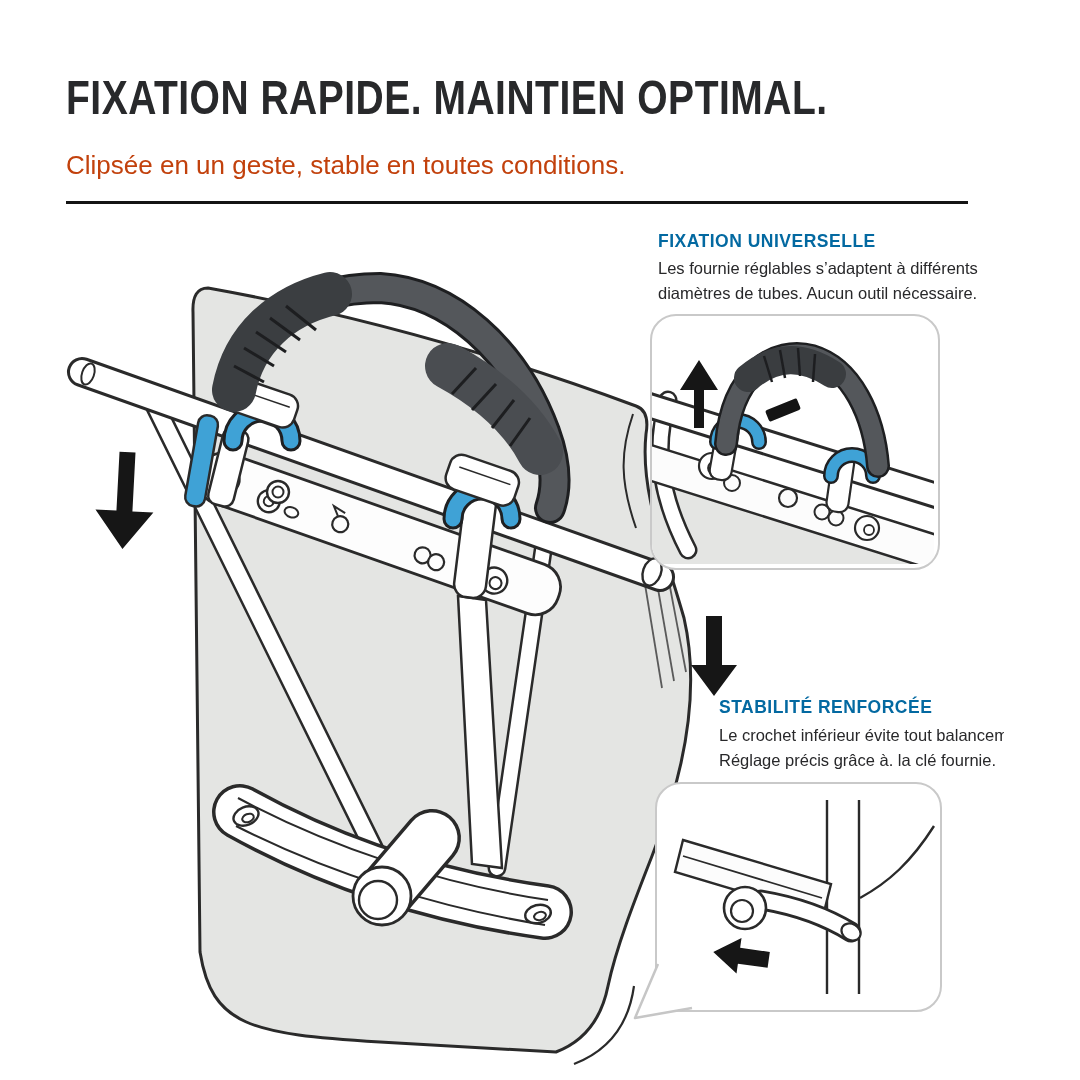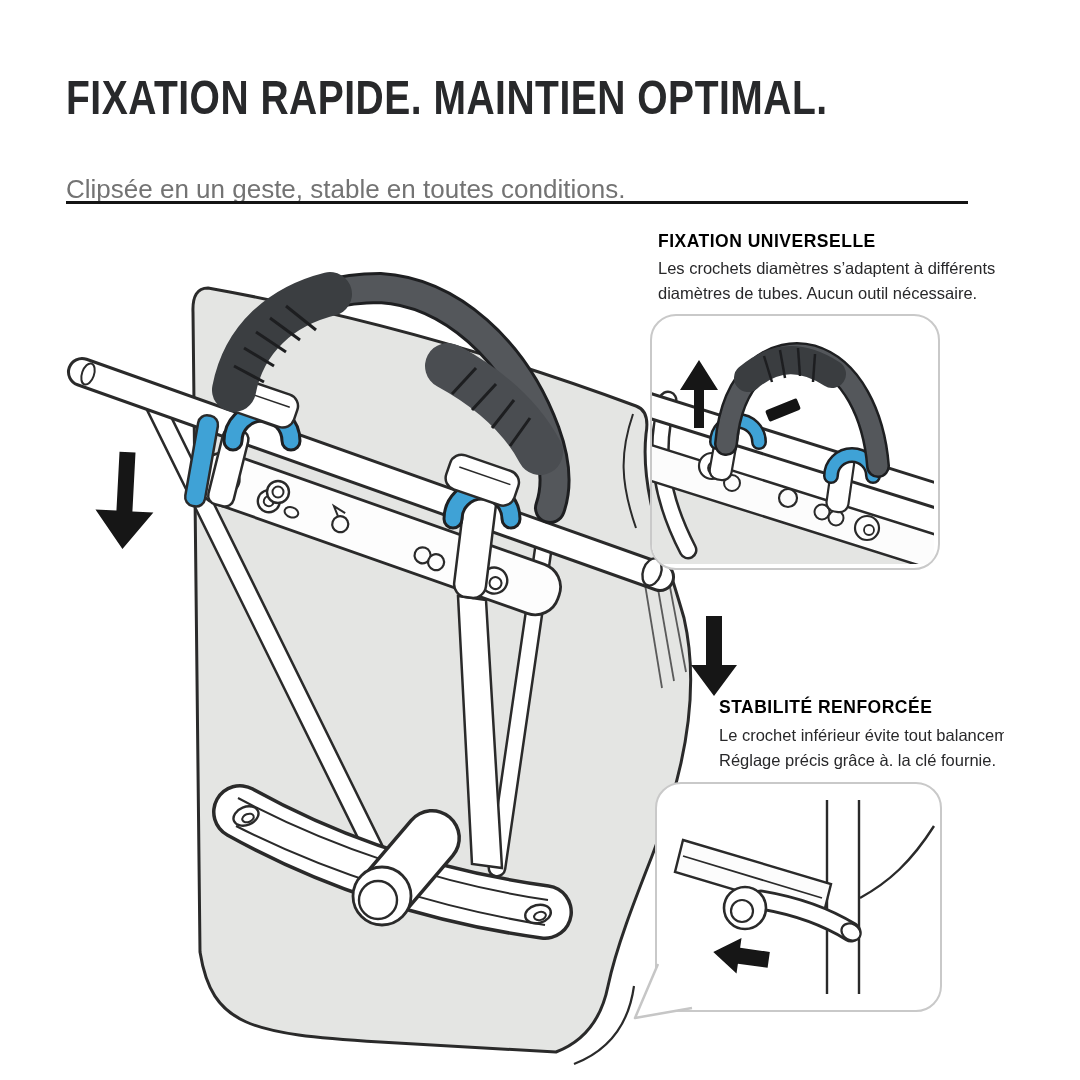--- a/index.html
+++ b/index.html
@@ -1,23 +1,23 @@
 <!DOCTYPE html>
 <html><head>
 <meta charset="utf-8">
 <style>
   html,body{margin:0;padding:0;background:#fff;}
   .canvas{position:relative;width:1004px;height:1080px;background:#ffffff;overflow:hidden;
           font-family:"Liberation Sans",sans-serif;color:#222;}
   .abs{position:absolute;}
   .page-title{left:66px;top:70px;font-size:39px;font-weight:bold;letter-spacing:.5px;
               color:#28292b;transform:scaleY(1.25);transform-origin:0 0;white-space:nowrap;}
-  .page-subtitle{left:66px;top:150px;font-size:26px;color:#737373;white-space:nowrap;margin-top:24px;}
+  .page-subtitle{left:66px;top:150px;font-size:26px;color:#c2410c;white-space:nowrap;}
   .divider{left:66px;top:201px;width:902px;height:3px;background:#141414;}
-  .callout-heading{font-size:17.5px;font-weight:bold;letter-spacing:.5px;color:#000000;white-space:nowrap;}
+  .callout-heading{font-size:17.5px;font-weight:bold;letter-spacing:.5px;color:#0369a1;white-space:nowrap;}
   .callout-body{font-size:16.5px;line-height:1.52;color:#28282a;}
   .h-univ{left:658px;top:231px;}
   .b-univ{left:658px;top:256px;width:378px;}
   .h-stab{left:719px;top:697px;}
   .b-stab{left:719px;top:723px;width:372px;}
   .detail-box{background:#fff;border:2px solid #c9c9c9;border-radius:26px;z-index:2;overflow:hidden;}
   .box-univ{left:650px;top:314px;width:286px;height:252px;}
   .box-stab{left:655px;top:782px;width:283px;height:226px;}
   .main-art{left:0;top:0;z-index:1;}
   .tail-art{left:618px;top:952px;z-index:3;}
@@ -162,21 +162,21 @@
     <polygon fill="#161616" transform="rotate(3 125 500)" points="117,452 133,452 133,511 154,511 125,549 96,511 117,511"></polygon>
 
     <polygon fill="#161616" points="706,616 722,616 722,665 737,665 714,696 691,665 706,665"></polygon>
   </svg>
 
   <div class="abs txt page-title">FIXATION RAPIDE. MAINTIEN OPTIMAL.</div>
   <div class="abs txt page-subtitle">Clipsée en un geste, stable en toutes conditions.</div>
   <div class="abs txt divider"></div>
 
   <div class="abs txt callout-heading h-univ">FIXATION UNIVERSELLE</div>
-  <div class="abs txt callout-body b-univ">Les crochets diamètres s’adaptent à différents diamètres de tubes. Aucun outil nécessaire.</div>
+  <div class="abs txt callout-body b-univ">Les fournie réglables s’adaptent à différents diamètres de tubes. Aucun outil nécessaire.</div>
 
   <div class="abs detail-box box-univ">
     <svg width="282" height="248" viewBox="0 0 282 248">
       <path d="M 0 130 L 282 220 L 282 248 L 0 248 Z" fill="#e4e5e3"></path>
       <path d="M 16 84 C 2 128 6 176 36 234" stroke="#2a2a2a" stroke-width="19" fill="none" stroke-linecap="round"></path>
       <path d="M 16 84 C 2 128 6 176 36 234" stroke="#ffffff" stroke-width="14" fill="none" stroke-linecap="round"></path>
       <path d="M -8 88 L 292 182" stroke="#2a2a2a" stroke-width="27" fill="none"></path>
       <path d="M -8 88 L 292 182" stroke="#ffffff" stroke-width="21" fill="none"></path>
       <path d="M -4 128 L 288 220 L 288 256 L -4 164 Z" fill="#fcfcfc" stroke="#2a2a2a" stroke-width="2.5"></path>
       <circle cx="60" cy="150" r="13" fill="#ffffff" stroke="#2a2a2a" stroke-width="2.2"></circle>

